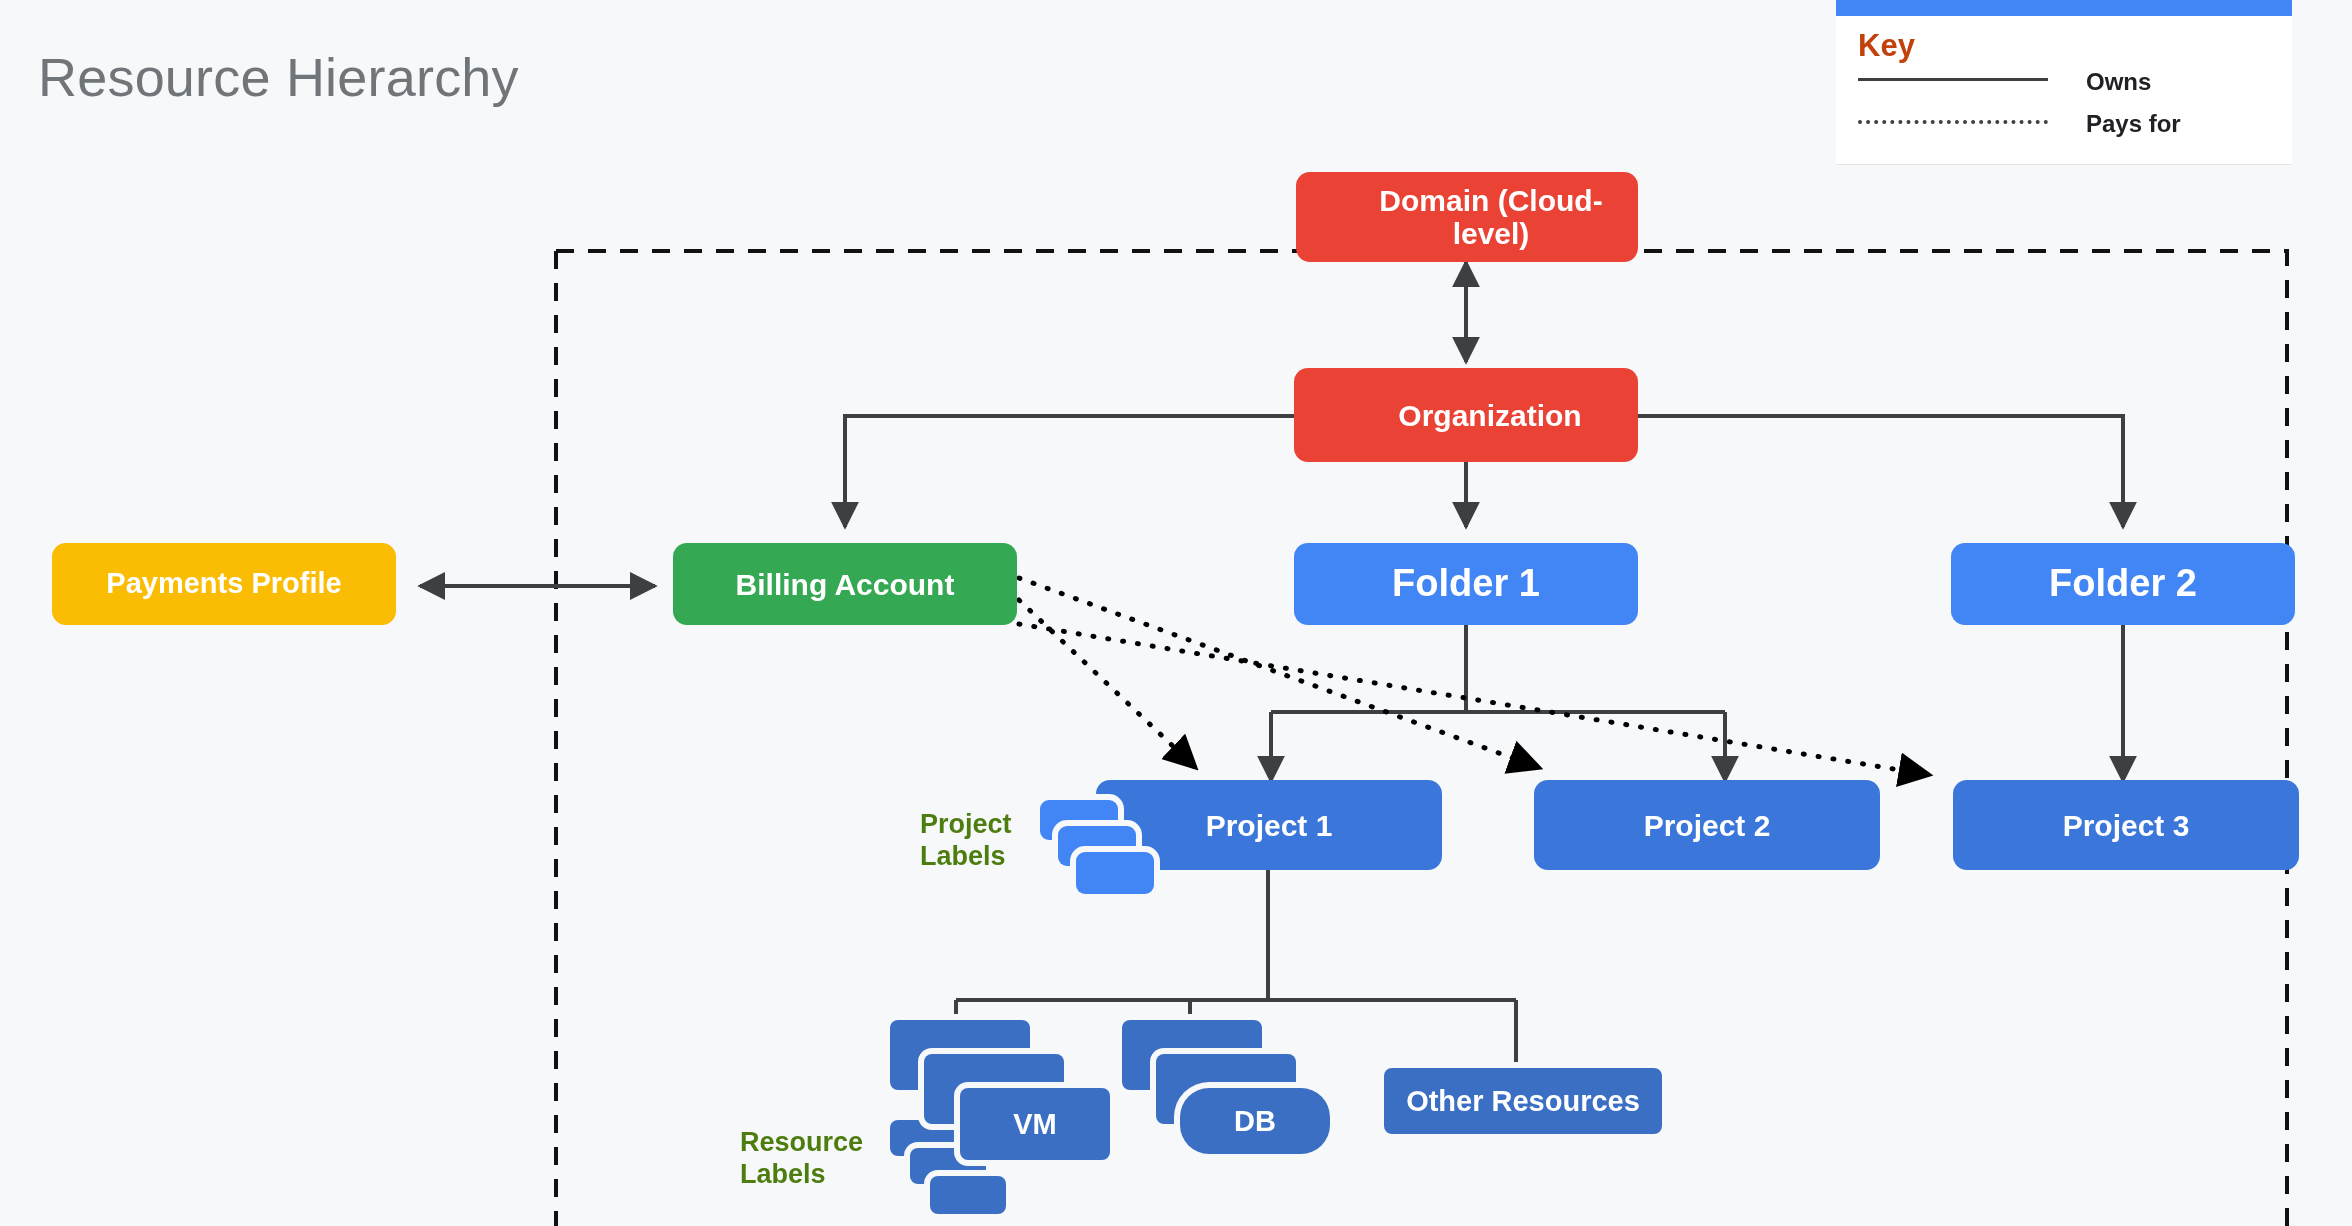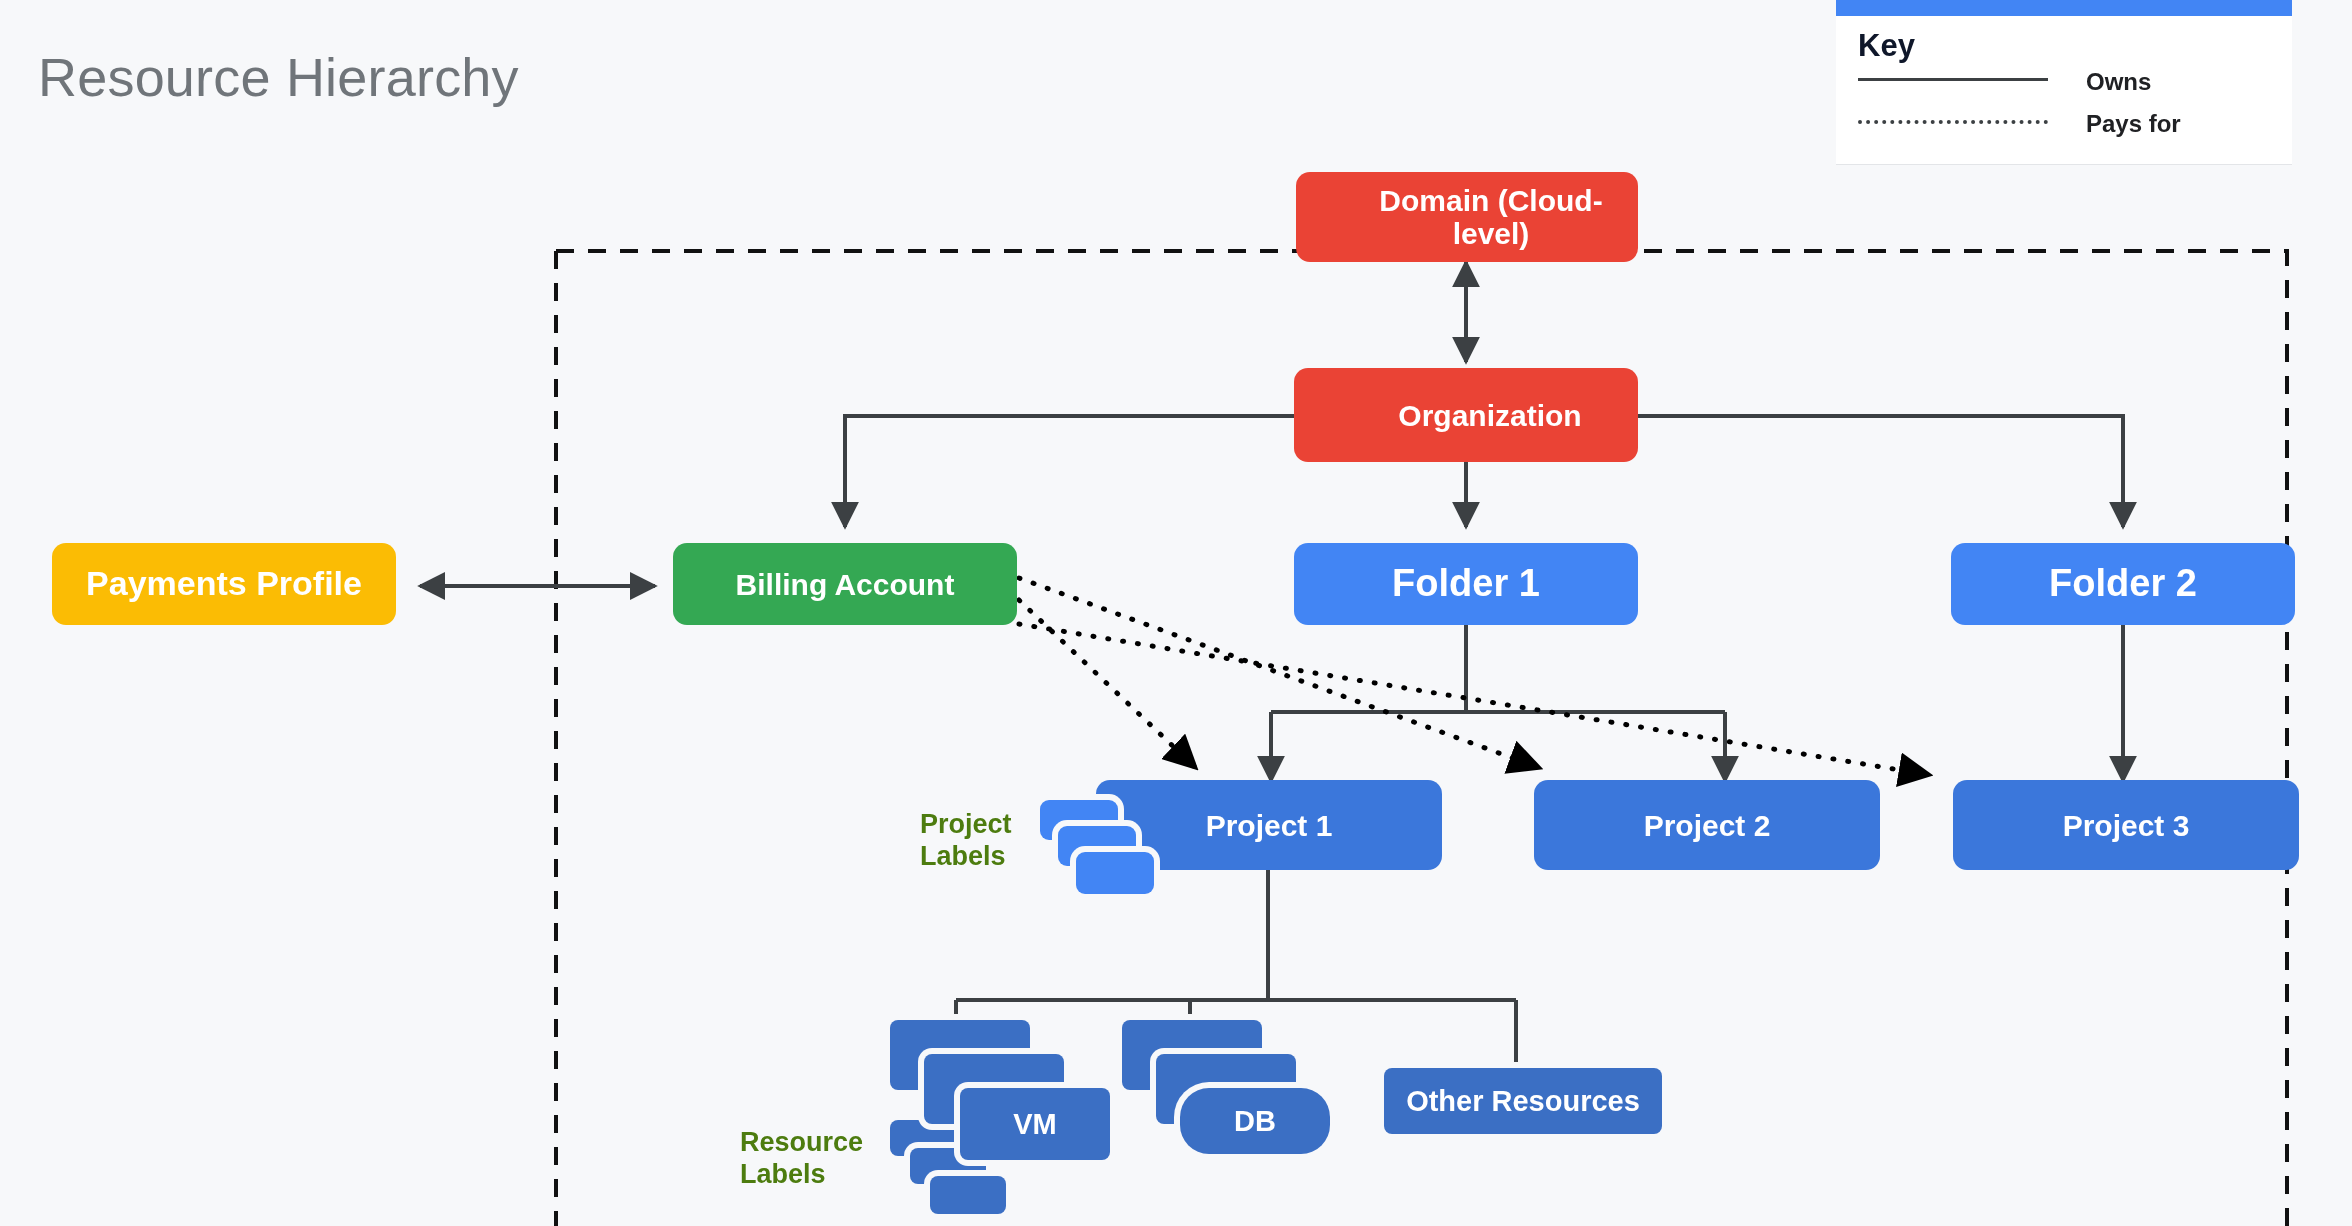--- a/index.html
+++ b/index.html
@@ -45,21 +45,21 @@
     border-bottom: 1px solid #e3e5e8;
     padding: 0 0 12px 0;
     box-sizing: border-box;
   }
   .legend-bar {
     height: 16px;
     background: #4285f4;
     width: 100%;
   }
   .legend-title {
-    color: #0f172a;
+    color: #c2410c;
     font-size: 31px;
     font-weight: 700;
     margin: 12px 0 0 22px;
   }
   .legend-rows {
     margin-top: 4px;
   }
   .legend-row {
     display: flex;
     align-items: flex-start;
@@ -100,21 +100,21 @@
     align-items: center;
     justify-content: center;
     color: #ffffff;
     font-weight: 700;
     text-align: center;
     box-sizing: border-box;
     line-height: 1.1;
   }
   .node.red    { background: #ea4335; border-radius: 14px; font-size: 30px; padding-left: 48px; }
   .node.green  { background: #34a853; border-radius: 14px; font-size: 30px; }
-  .node.yellow { background: #fbbc04; border-radius: 14px; font-size: 34px; }
+  .node.yellow { background: #fbbc04; border-radius: 14px; font-size: 29px; }
   .node.lblue  { background: #4285f4; border-radius: 14px; font-size: 38px; }
   .node.dblue  { background: #3b77db; border-radius: 14px; font-size: 30px; }
 
   
   .stack { position: absolute; }
   .stack .card {
     position: absolute;
     background: #4285f4;
     border-radius: 9px;
     box-shadow: 0 0 0 6px #f7f8fa;

